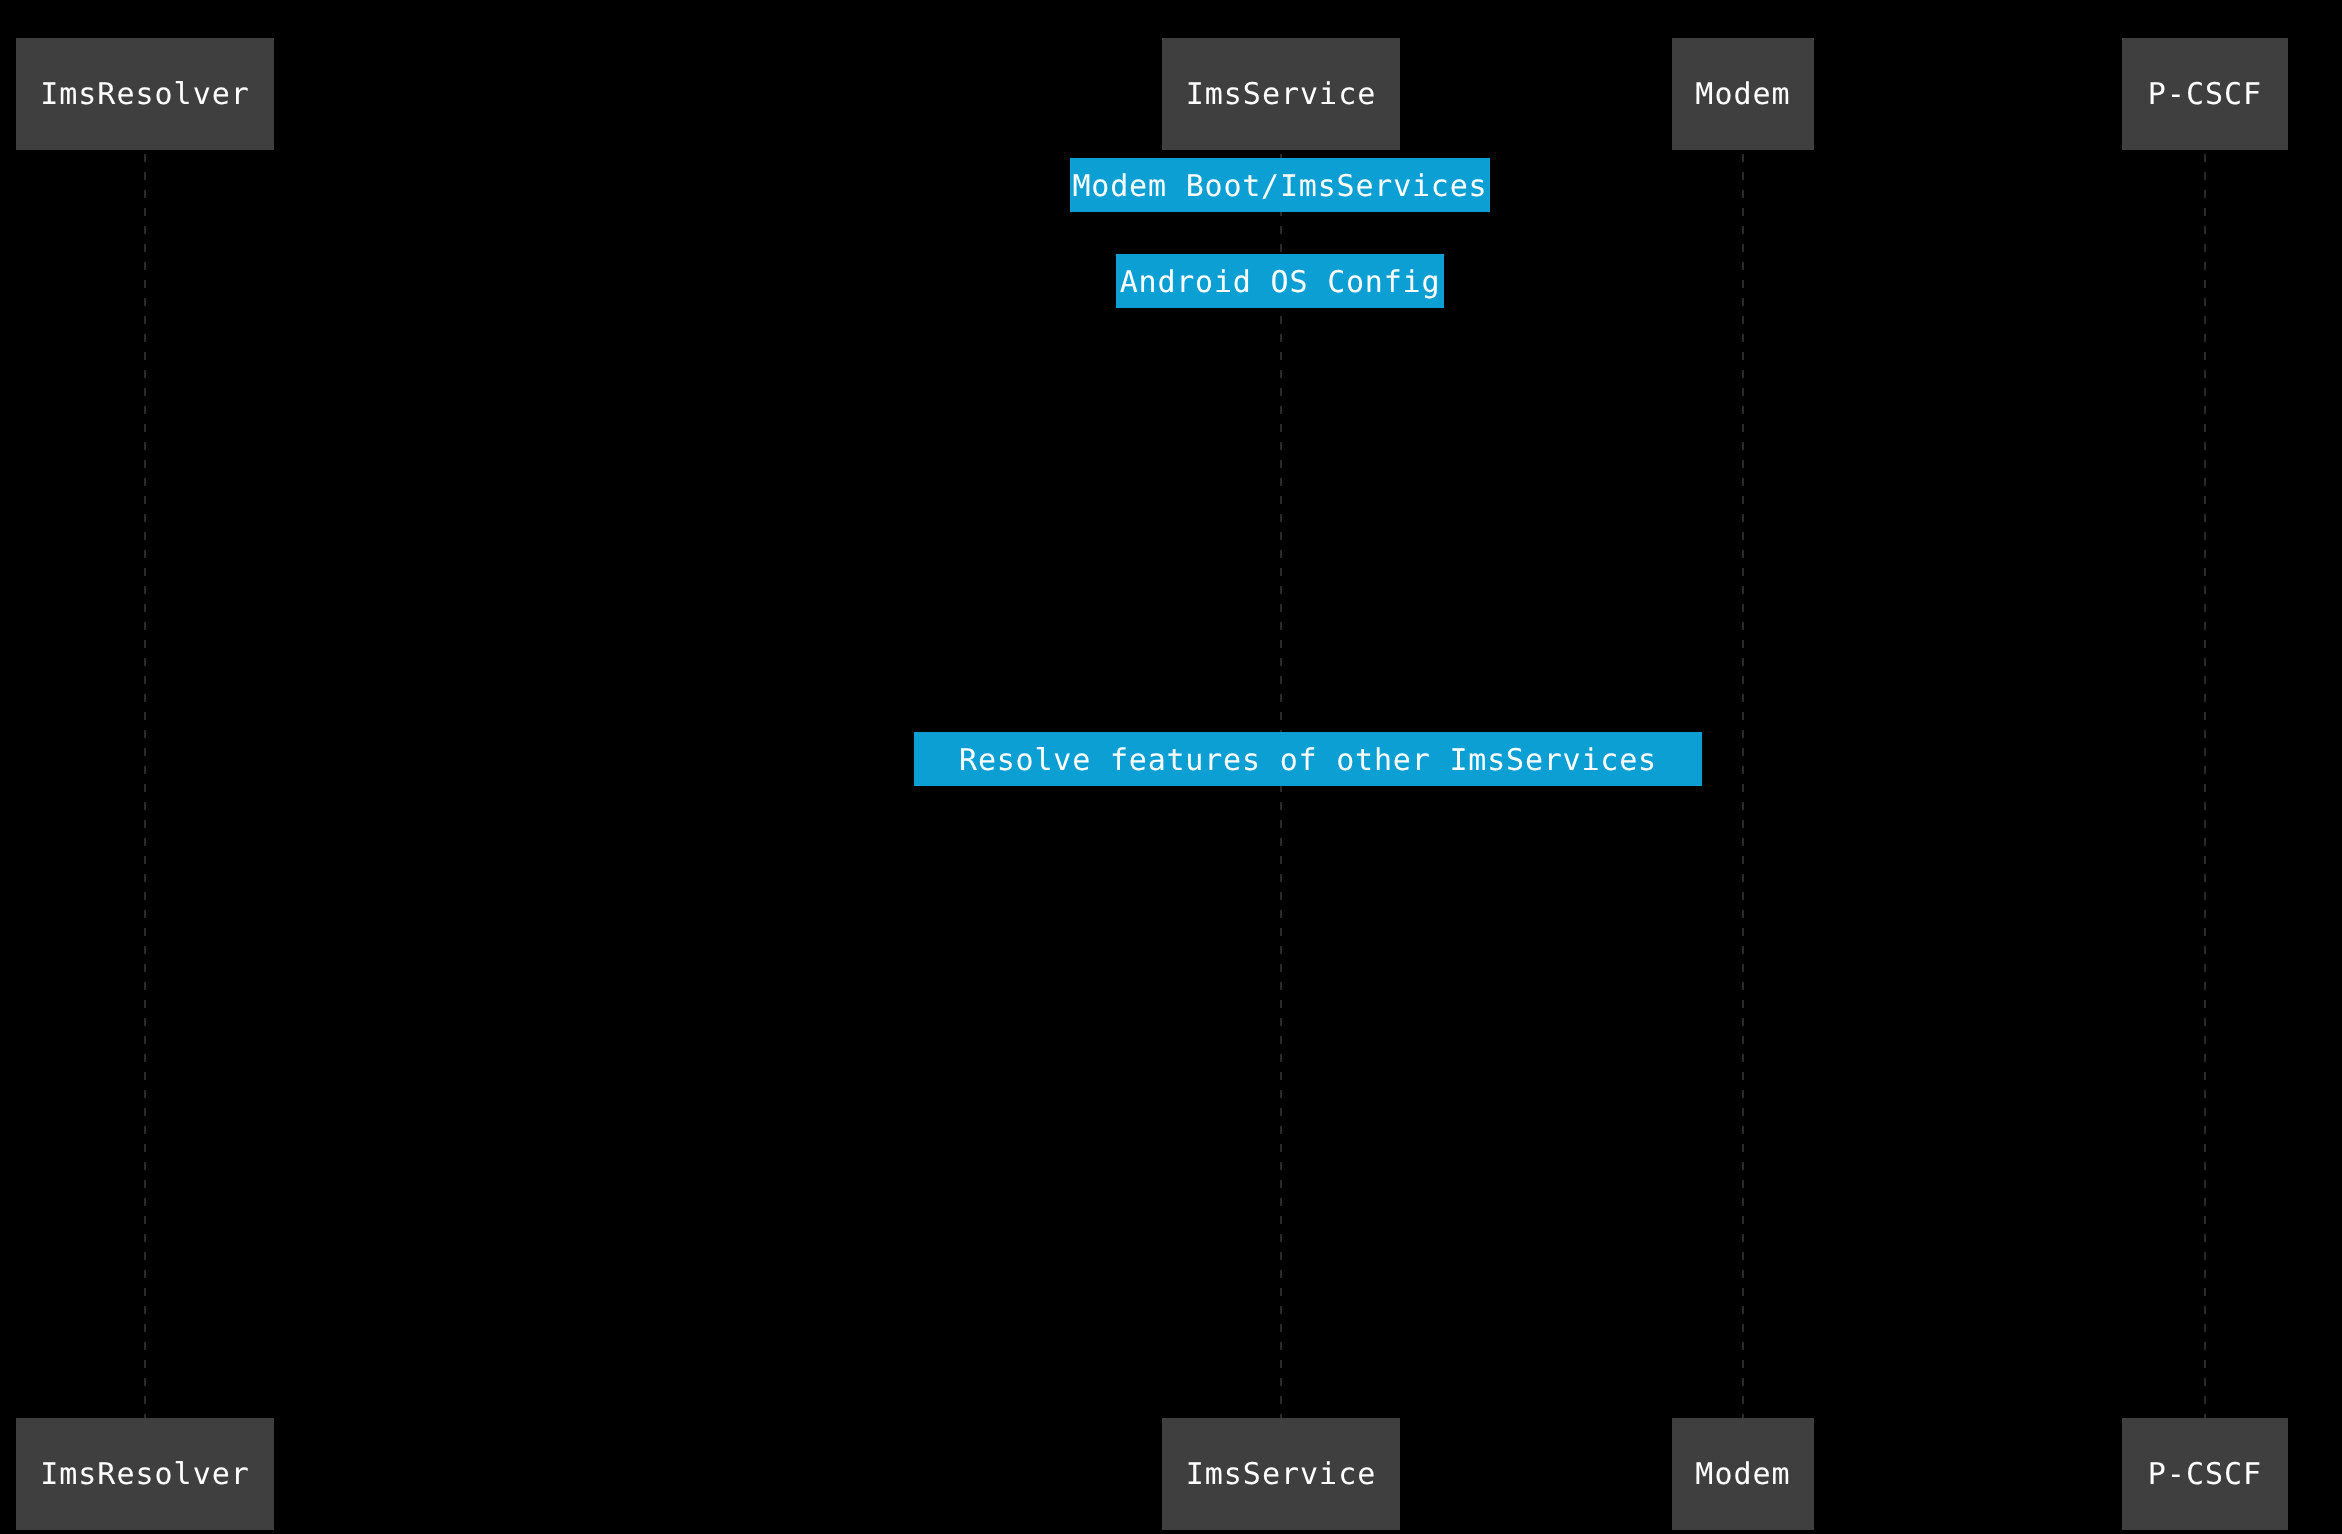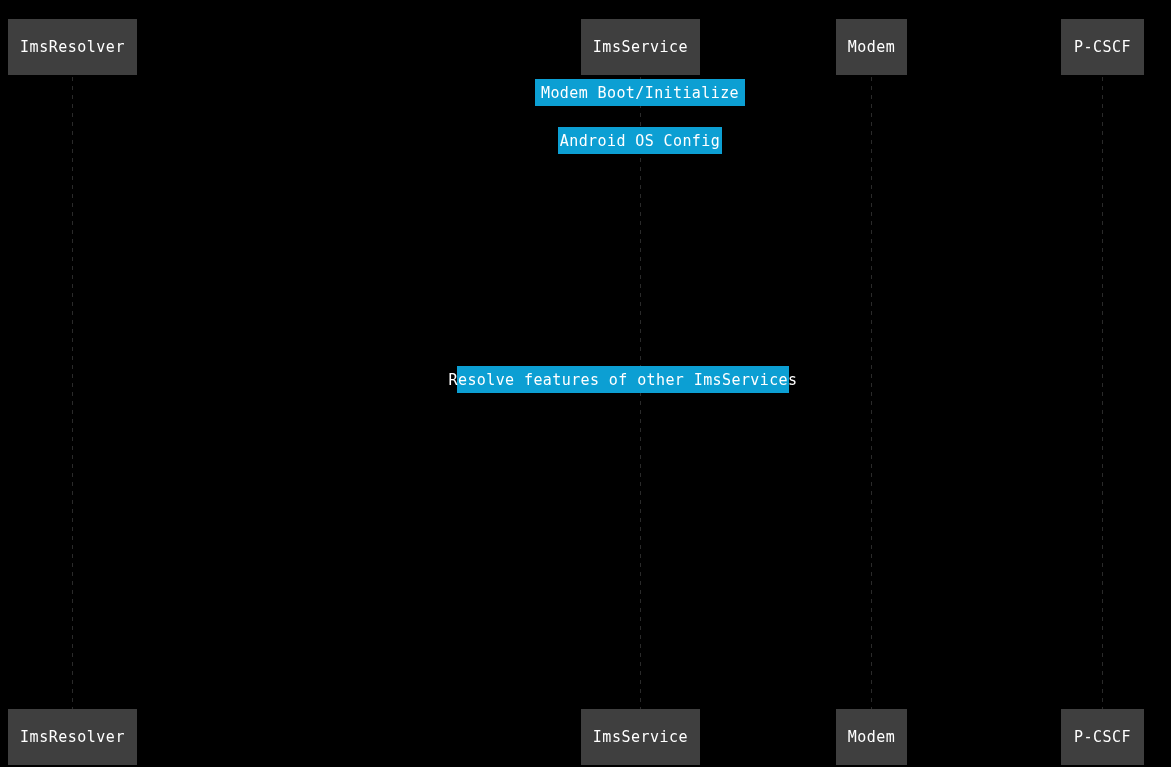--- a/index.html
+++ b/index.html
@@ -74,16 +74,16 @@
     <div class="lifeline" style="left: 871px; top: 59px; height: 650px;"></div>
     <div class="lifeline" style="left: 1102px; top: 59px; height: 650px;"></div>
     <div class="participant" style="left: 8px; top: 19px; width: 129px;">ImsResolver</div>
     <div class="participant" style="left: 581px; top: 19px; width: 119px;">ImsService</div>
     <div class="participant" style="left: 836px; top: 19px; width: 71px;">Modem</div>
     <div class="participant" style="left: 1061px; top: 19px; width: 83px;">P-CSCF</div>
     <div class="participant" style="left: 8px; top: 709px; width: 129px;">ImsResolver</div>
     <div class="participant" style="left: 581px; top: 709px; width: 119px;">ImsService</div>
     <div class="participant" style="left: 836px; top: 709px; width: 71px;">Modem</div>
     <div class="participant" style="left: 1061px; top: 709px; width: 83px;">P-CSCF</div>
-    <div class="note" style="left: 535px; top: 79px; width: 210px;">Modem Boot/Initialize</div>
+    <div class="note" style="left: 535px; top: 79px; width: 210px;">Modem Boot/ImsServices</div>
     <div class="note" style="left: 558px; top: 127px; width: 164px;">Android OS Config</div>
-    <div class="note" style="left: 457px; top: 366px; width: 332px;">Resolve features of other ImsServices</div>
+    <div class="note" style="left: 457px; top: 366px; width: 394px;">Resolve features of other ImsServices</div>
   </div>
 
 </body></html>

